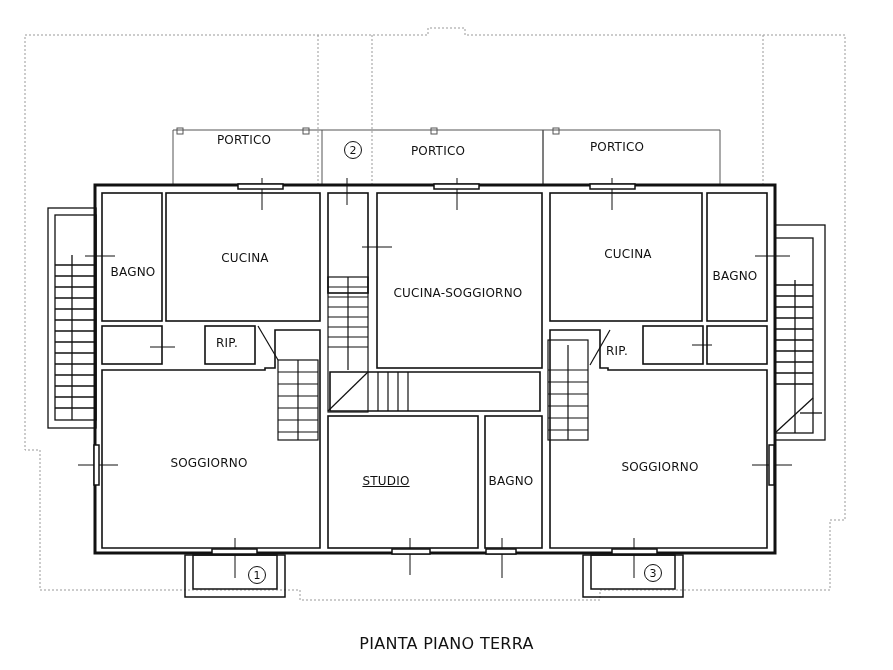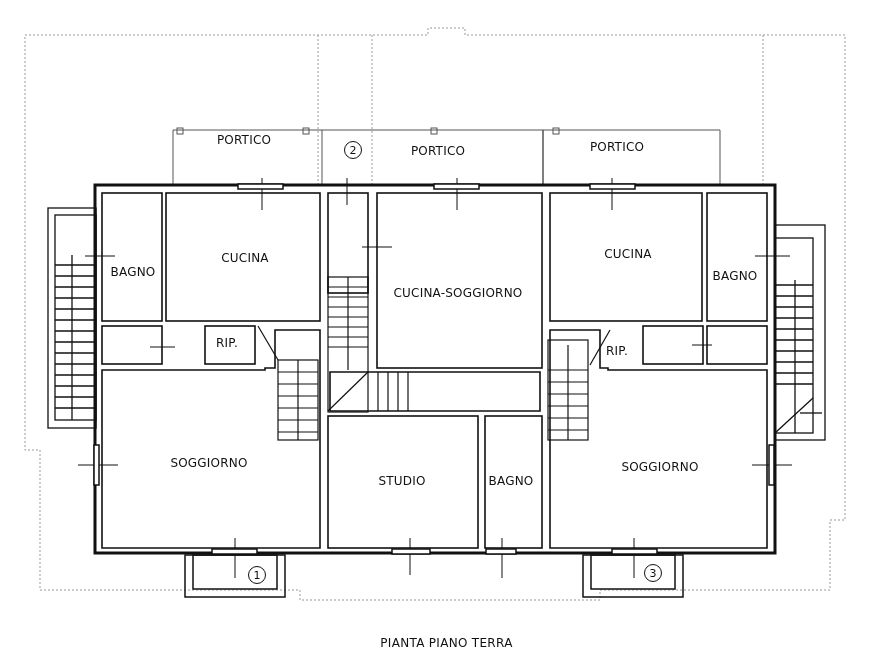--- a/index.html
+++ b/index.html
@@ -1,20 +1,20 @@
 <!DOCTYPE html>
 <html><head>
   <meta charset="utf-8">
   <style>
     html, body { margin: 0; padding: 0; background: #ffffff; }
     body { width: 893px; height: 670px; position: relative; overflow: hidden; font-family: "DejaVu Sans", "Liberation Sans", sans-serif; }
     #plan { position: absolute; left: 0; top: 0; width: 893px; height: 670px; }
     .lbl { position: absolute; font-size: 12px; color: #111; white-space: nowrap; transform: translate(-50%, -50%); letter-spacing: 0.2px; }
     .marker { position: absolute; width: 18px; height: 18px; border: 1.2px solid #111; border-radius: 50%; font-size: 11px; color: #111; display: flex; align-items: center; justify-content: center; transform: translate(-50%, -50%); background: #fff; box-sizing: border-box; }
-    .title { position: absolute; left: 50%; top: 643px; transform: translate(-50%, -50%); font-size: 12px; color: #111; letter-spacing: 0.3px; }
+    .title { position: absolute; left: 50%; top: 643px; transform: translate(-50%, -50%); font-size: 16px; color: #111; letter-spacing: 0.3px; }
   </style>
 </head>
 <body>
 
 <svg id="plan" viewBox="0 0 893 670" xmlns="http://www.w3.org/2000/svg">
   <g fill="none" stroke="#999" stroke-width="1" stroke-dasharray="2,2">
     <path d="M25 35 L428 35 L428 28 L465 28 L465 35 L845 35 L845 520 L830 520 L830 590 L600 590 L600 600 L300 600 L300 590 L40 590 L40 450 L25 450 Z"></path>
     <line x1="318" y1="35" x2="318" y2="185"></line>
     <line x1="372" y1="35" x2="372" y2="185"></line>
     <line x1="763" y1="35" x2="763" y2="185"></line>
@@ -162,21 +162,21 @@
 </svg>
 
 <div class="lbl" style="left:244px;top:140px;">PORTICO</div>
 <div class="lbl" style="left:438px;top:151px;">PORTICO</div>
 <div class="lbl" style="left:617px;top:147px;">PORTICO</div>
 <div class="lbl" style="left:133px;top:272px;">BAGNO</div>
 <div class="lbl" style="left:245px;top:258px;">CUCINA</div>
 <div class="lbl" style="left:227px;top:343px;">RIP.</div>
 <div class="lbl" style="left:209px;top:463px;">SOGGIORNO</div>
 <div class="lbl" style="left:458px;top:273px;margin-top:20px;">CUCINA-SOGGIORNO</div>
-<div class="lbl" style="left:402px;top:481px;">STUDIO</div>
+<div class="lbl" style="left:386px;top:481px;text-decoration:underline;">STUDIO</div>
 <div class="lbl" style="left:511px;top:481px;">BAGNO</div>
 <div class="lbl" style="left:628px;top:254px;">CUCINA</div>
 <div class="lbl" style="left:735px;top:276px;">BAGNO</div>
 <div class="lbl" style="left:617px;top:351px;">RIP.</div>
 <div class="lbl" style="left:660px;top:467px;">SOGGIORNO</div>
 
 <div class="marker" style="left:257px;top:575px;">1</div>
 <div class="marker" style="left:353px;top:150px;">2</div>
 <div class="marker" style="left:653px;top:573px;">3</div>
 

